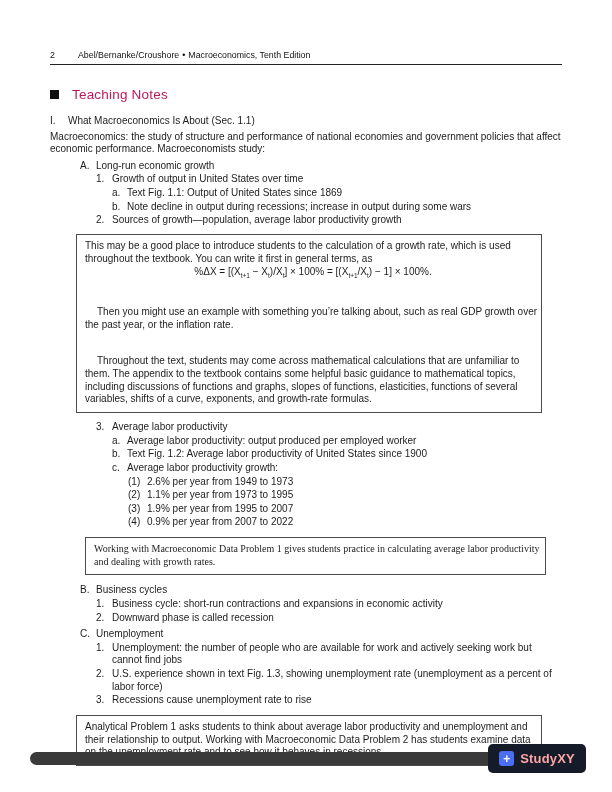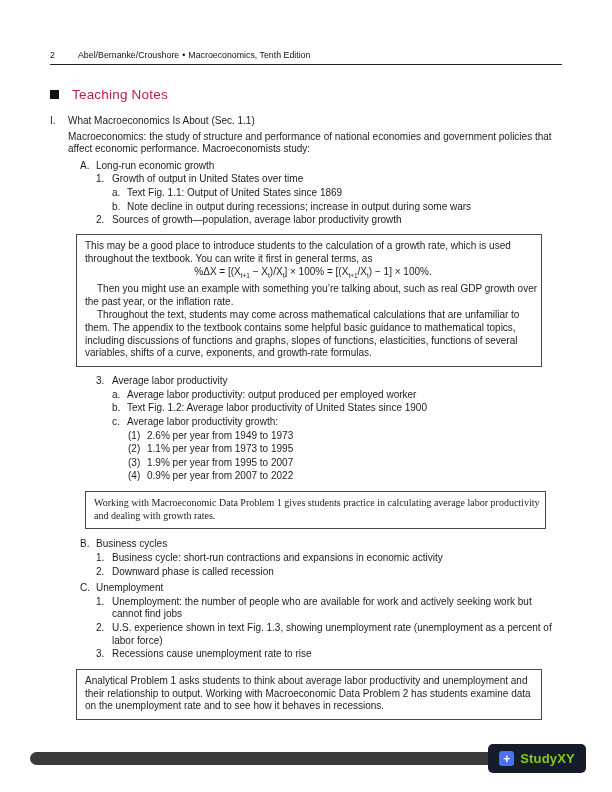--- a/index.html
+++ b/index.html
@@ -26,55 +26,55 @@
   .heading-row { display:flex; align-items:center; margin-top:22px; }
   .square { width:9px; height:9px; background:#101010; margin-right:13px; flex:0 0 auto; }
   .heading-text { font-size:13.5px; color:#be185d; letter-spacing:0.2px; }
 
   
   .oline { display:flex; line-height:12.6px; margin-top:1px; }
   .oline .lbl { flex:0 0 auto; }
   .oline .txt { flex:1 1 auto; }
   .lvl-I { margin-top:13px; }
   .lvl-I .lbl { width:18px; }
-  .intro { margin-left:18px; margin-top:3px; line-height:12.6px; }
+  .intro { margin-top:3px; line-height:12.6px; }
   .lvl-A { margin-left:30px; margin-top:4px; }
   .lvl-A .lbl { width:16px; }
   .lvl-n { margin-left:46px; }
   .lvl-n .lbl { width:16px; }
   .lvl-a { margin-left:62px; }
   .lvl-a .lbl { width:15px; }
   .lvl-p { margin-left:78px; }
   .lvl-p .lbl { width:19px; }
 
   
   .note-box { border:1px solid #4b4b4b; padding:5px 0 6px 8px; line-height:12.8px; }
   .box1 { margin:7px 20px 8px 26px; }
   .box2 { margin:8px 16px 9px 35px;font-family:Liberation Serif, serif; }
   .box3 { margin:8px 20px 14px 26px; }
-  .note-box p.ind { text-indent:12px; }
+  .note-box p.ind { text-indent:12px;margin-top:23px; }
   .formula { text-align:center; line-height:14px; }
   .formula sub { font-size:6.5px; }
 
   
   .footer-bar {
     position:absolute; left:30px; right:30px; top:752px; height:13px;
     background:#3a3a3a; border-radius:7px;
   }
   .badge {
     position:absolute; right:26px; top:744px; height:29px;
     background:#151b29; border-radius:5px;
     display:flex; align-items:center; padding:0 11px; z-index:2;
   }
   .plus {
     width:15px; height:15px; background:#4c6ef5; border-radius:3px;
     color:#fff; display:flex; align-items:center; justify-content:center;
     font-size:12px; font-weight:bold; margin-right:6px; line-height:1;
   }
-  .brand { color:#84cc16; font-weight:bold; font-size:13px; letter-spacing:0.2px; }
+  .brand { color:#fca5a5; font-weight:bold; font-size:13px; letter-spacing:0.2px; }
 </style>
 </head>
 <body>
 
 <div class="page">
 
   <div class="hdr">
     <span class="pgnum">2</span>
     <span>Abel/Bernanke/Croushore</span>
     <span class="sep">•</span>

